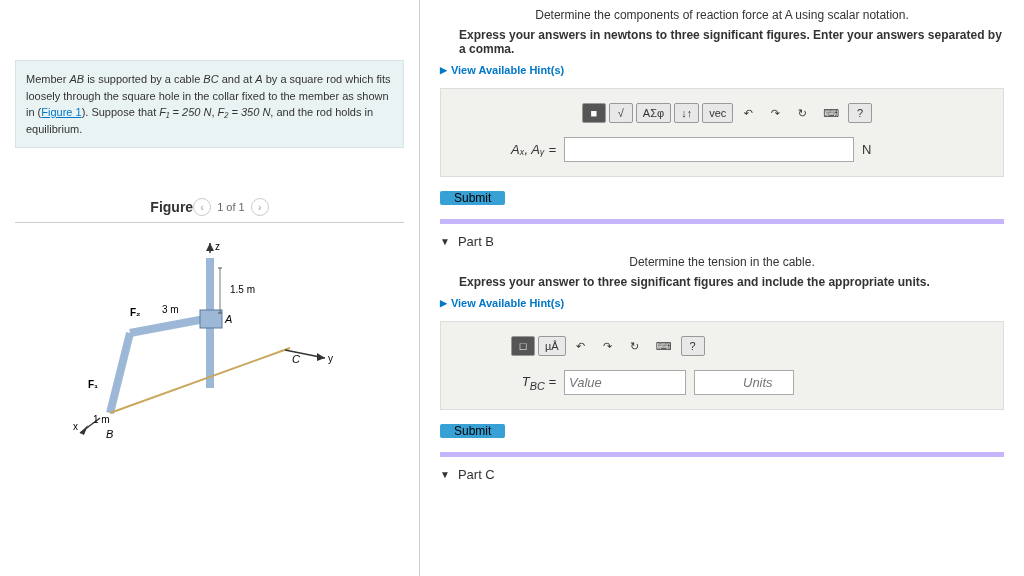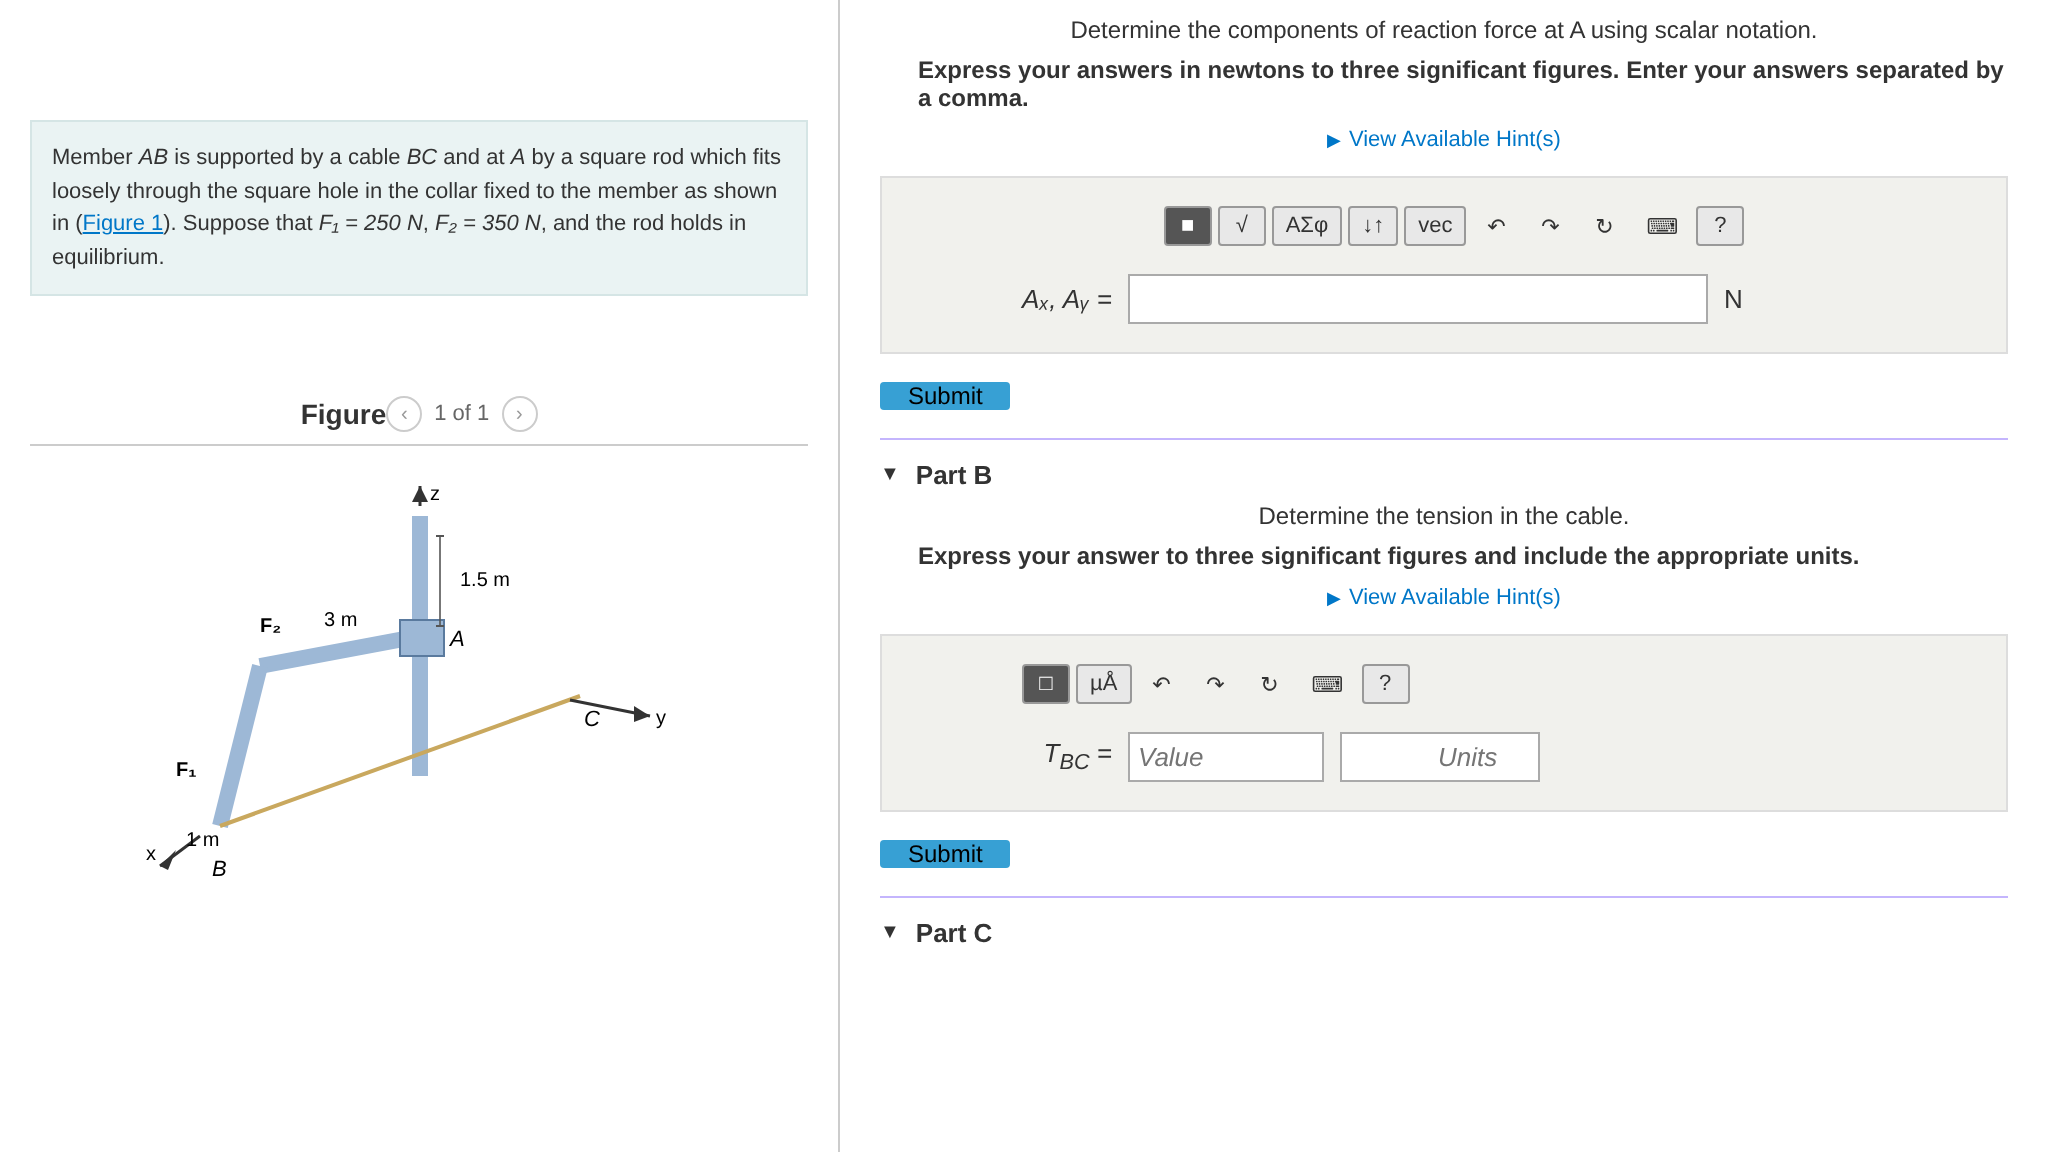--- a/index.html
+++ b/index.html
@@ -9,35 +9,35 @@
 .right-panel { flex: 1; padding: 8px 20px; overflow-y: auto; }
 .problem-box { background: #eaf3f3; border: 1px solid #d5e5e5; padding: 10px; font-size: 11px; line-height: 1.5; margin-top: 40px; margin-bottom: 50px; }
 .problem-box .italic { font-style: italic; }
 .figure-header { display: flex; justify-content: center; align-items: center; border-bottom: 1px solid #ccc; padding-bottom: 6px; margin-bottom: 15px; }
 .figure-header h3 { font-size: 14px; font-weight: bold; }
 .pager { display: flex; align-items: center; gap: 6px; font-size: 11px; color: #666; }
 .pager-btn { width: 18px; height: 18px; border: 1px solid #ccc; border-radius: 50%; display: flex; align-items: center; justify-content: center; font-size: 10px; cursor: pointer; color: #999; background: #fff; }
 .figure-img { width: 280px; height: 220px; margin: 0 auto; position: relative; }
 .prompt { font-size: 12px; margin-bottom: 6px; text-align: center; }
 .bold-prompt { font-weight: bold; font-size: 12px; margin-bottom: 8px; padding-left: 19px; }
-.hints-link { color: #0077c8; font-size: 11px; font-weight: normal; cursor: pointer; margin-bottom: 12px; display: flex; align-items: center; gap: 4px; justify-content: center; }
+.hints-link { color: #0077c8; font-size: 11px; font-weight: bold; cursor: pointer; margin-bottom: 12px; display: flex; align-items: center; gap: 4px; }
 .hints-link::before { content: "▶"; font-size: 9px; }
 .answer-box { background: #f1f1ed; border: 1px solid #ddd; padding: 14px 40px 14px 50px; margin-bottom: 10px; }
 .toolbar { display: flex; gap: 3px; justify-content: center; margin-bottom: 14px; align-items: center; }
 .tool-btn { border: 1px solid #999; background: #e8e8e8; padding: 3px 6px; font-size: 11px; cursor: pointer; border-radius: 2px; min-width: 24px; text-align: center; }
 .tool-btn.dark { background: #555; color: #fff; }
 .input-row { display: flex; align-items: center; gap: 8px; }
 .input-label { font-style: italic; font-size: 13px; min-width: 65px; text-align: right; }
 .answer-input { border: 1px solid #aaa; padding: 4px; font-size: 13px; }
 .answer-input.wide { width: 290px; }
-.answer-input.val { width: 98px; font-style: italic; color: #888; }
+.answer-input.val { width: 122px; font-style: italic; color: #888; }
 .answer-input.units { width: 100px; font-style: italic; color: #888; padding-left: 48px; }
 .unit-label { font-size: 13px; }
 .submit-btn { background: #37a0d4; color: #000000; border: none; padding: 0 14px; font-size: 12px; cursor: pointer; margin-top: 4px; border-radius: 2px; }
-.part-header { display: flex; align-items: center; gap: 8px; border-top: 1px solid #c4b5fd; padding: 10px 0 6px; margin-top: 14px; font-weight: bold; font-size: 13px; }
+.part-header { display: flex; align-items: center; gap: 8px; border-top: 5px solid #c4b5fd; padding: 10px 0 6px; margin-top: 14px; font-weight: normal; font-size: 13px; }
 .part-header::before { content: "▼"; font-size: 10px; }
 .link { color: #0077c8; text-decoration: underline; cursor: pointer; }
 .fig-svg { width: 100%; height: 100%; }
 </style>
 </head>
 <body>
 
 <div class="container">
   <div class="left-panel">
     <div class="problem-box">

